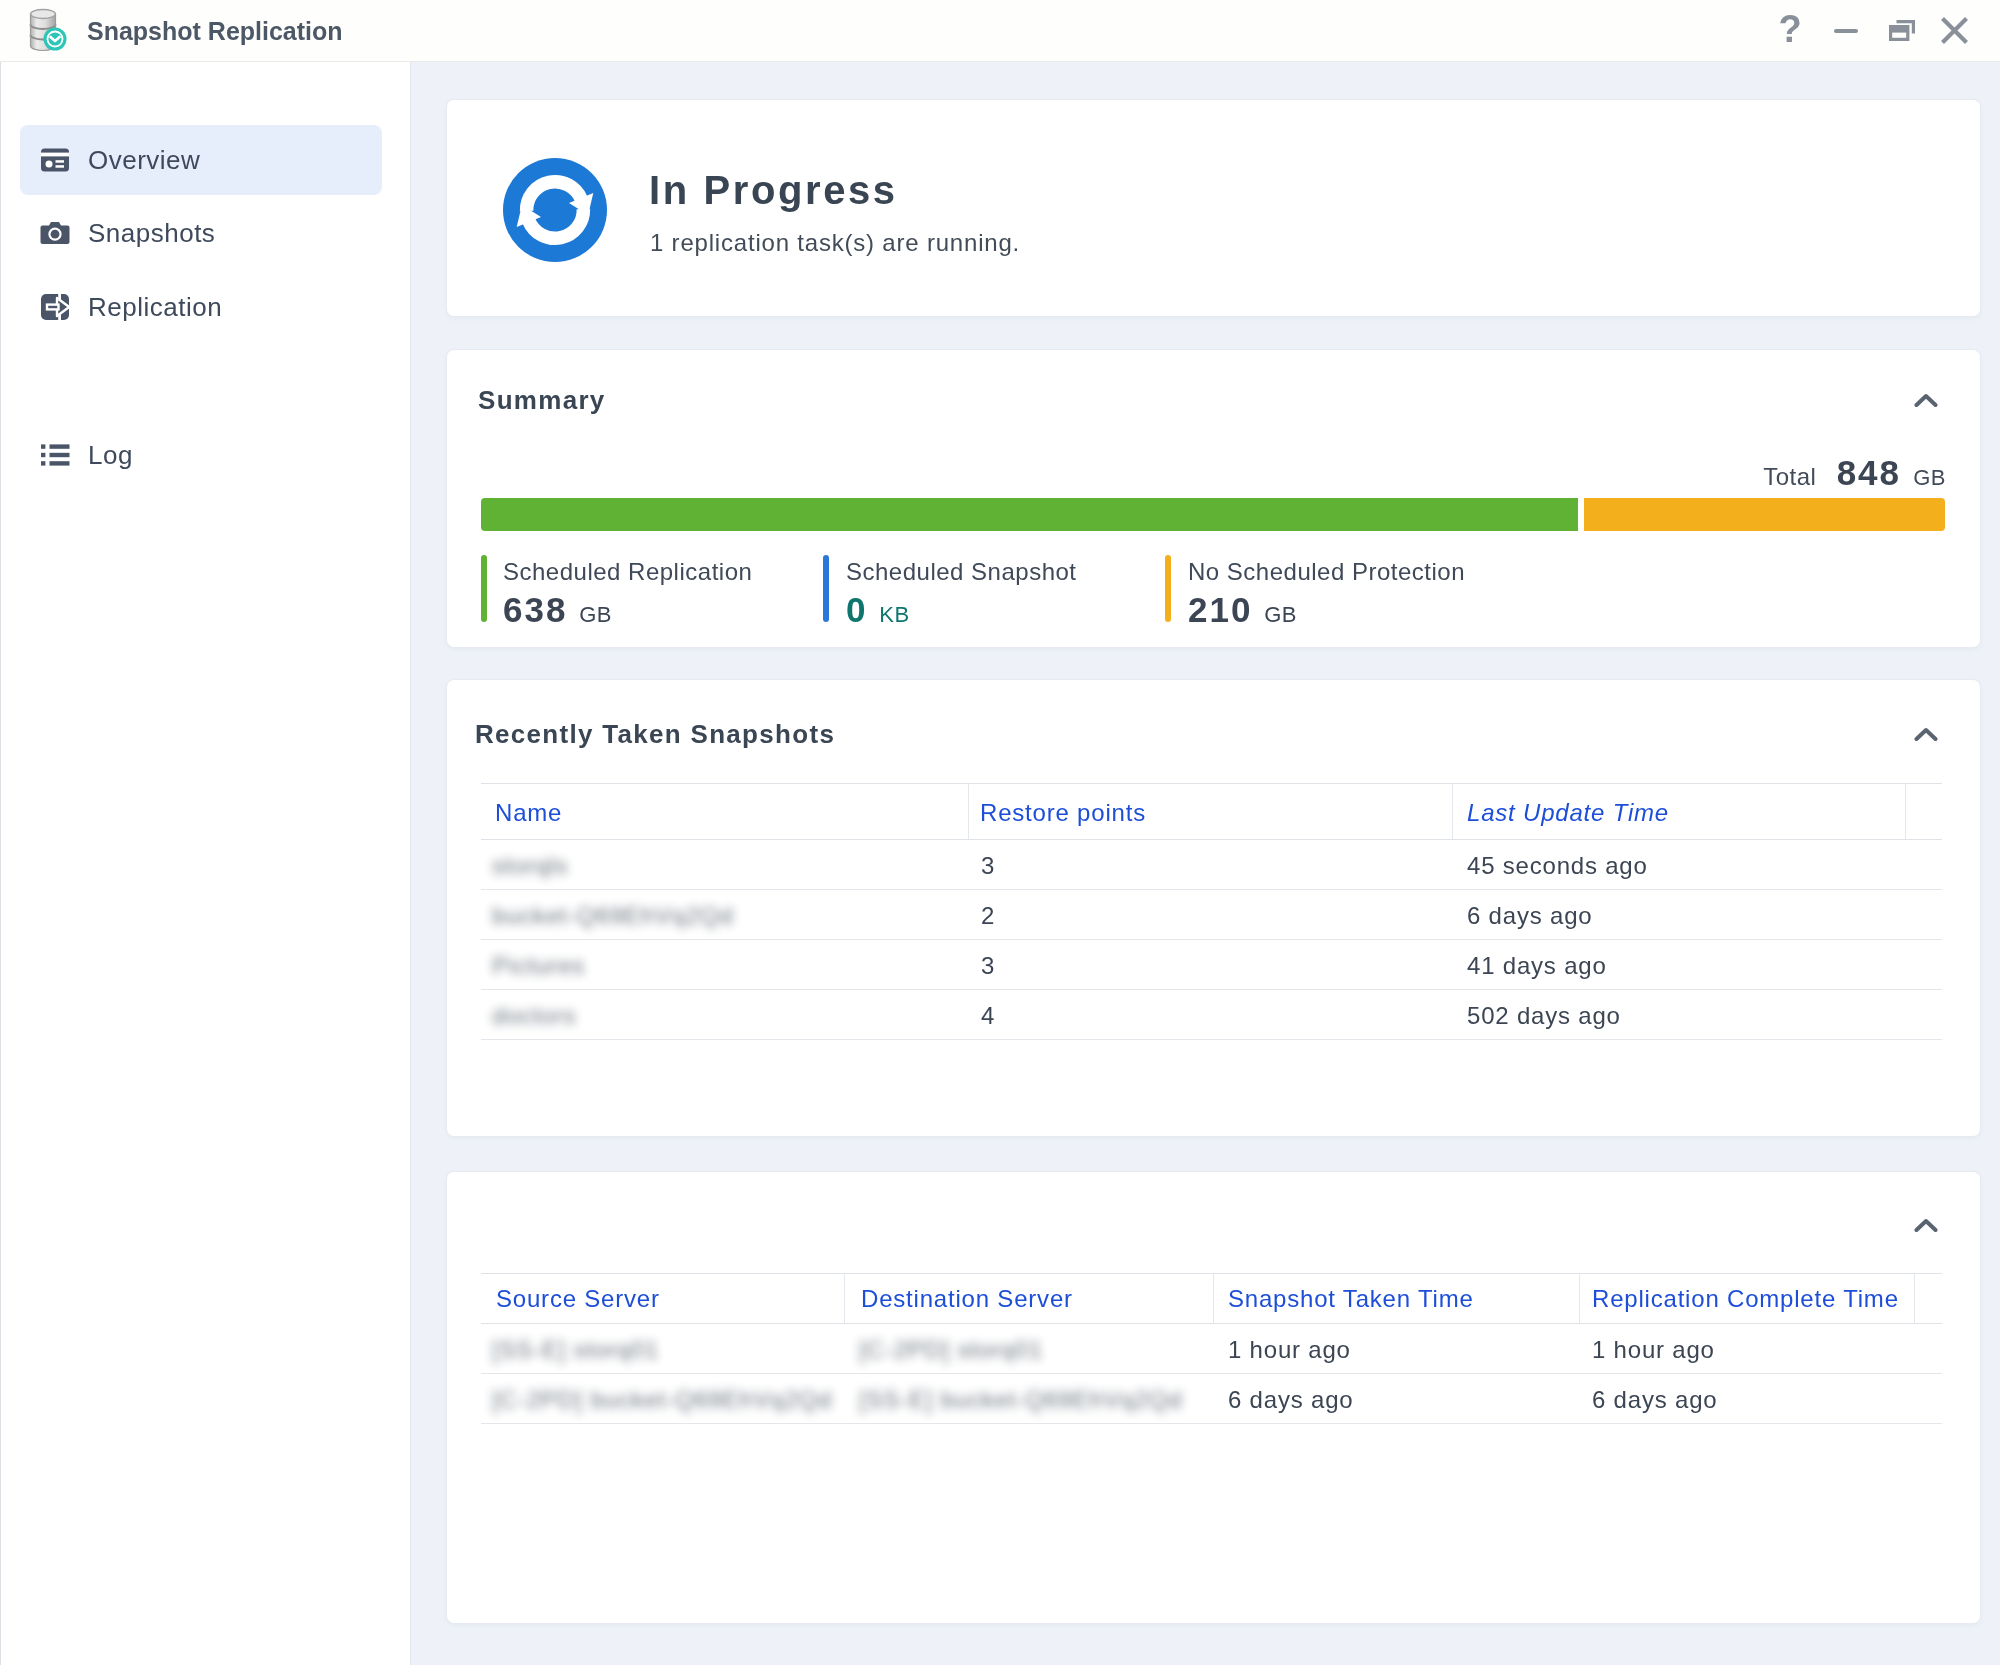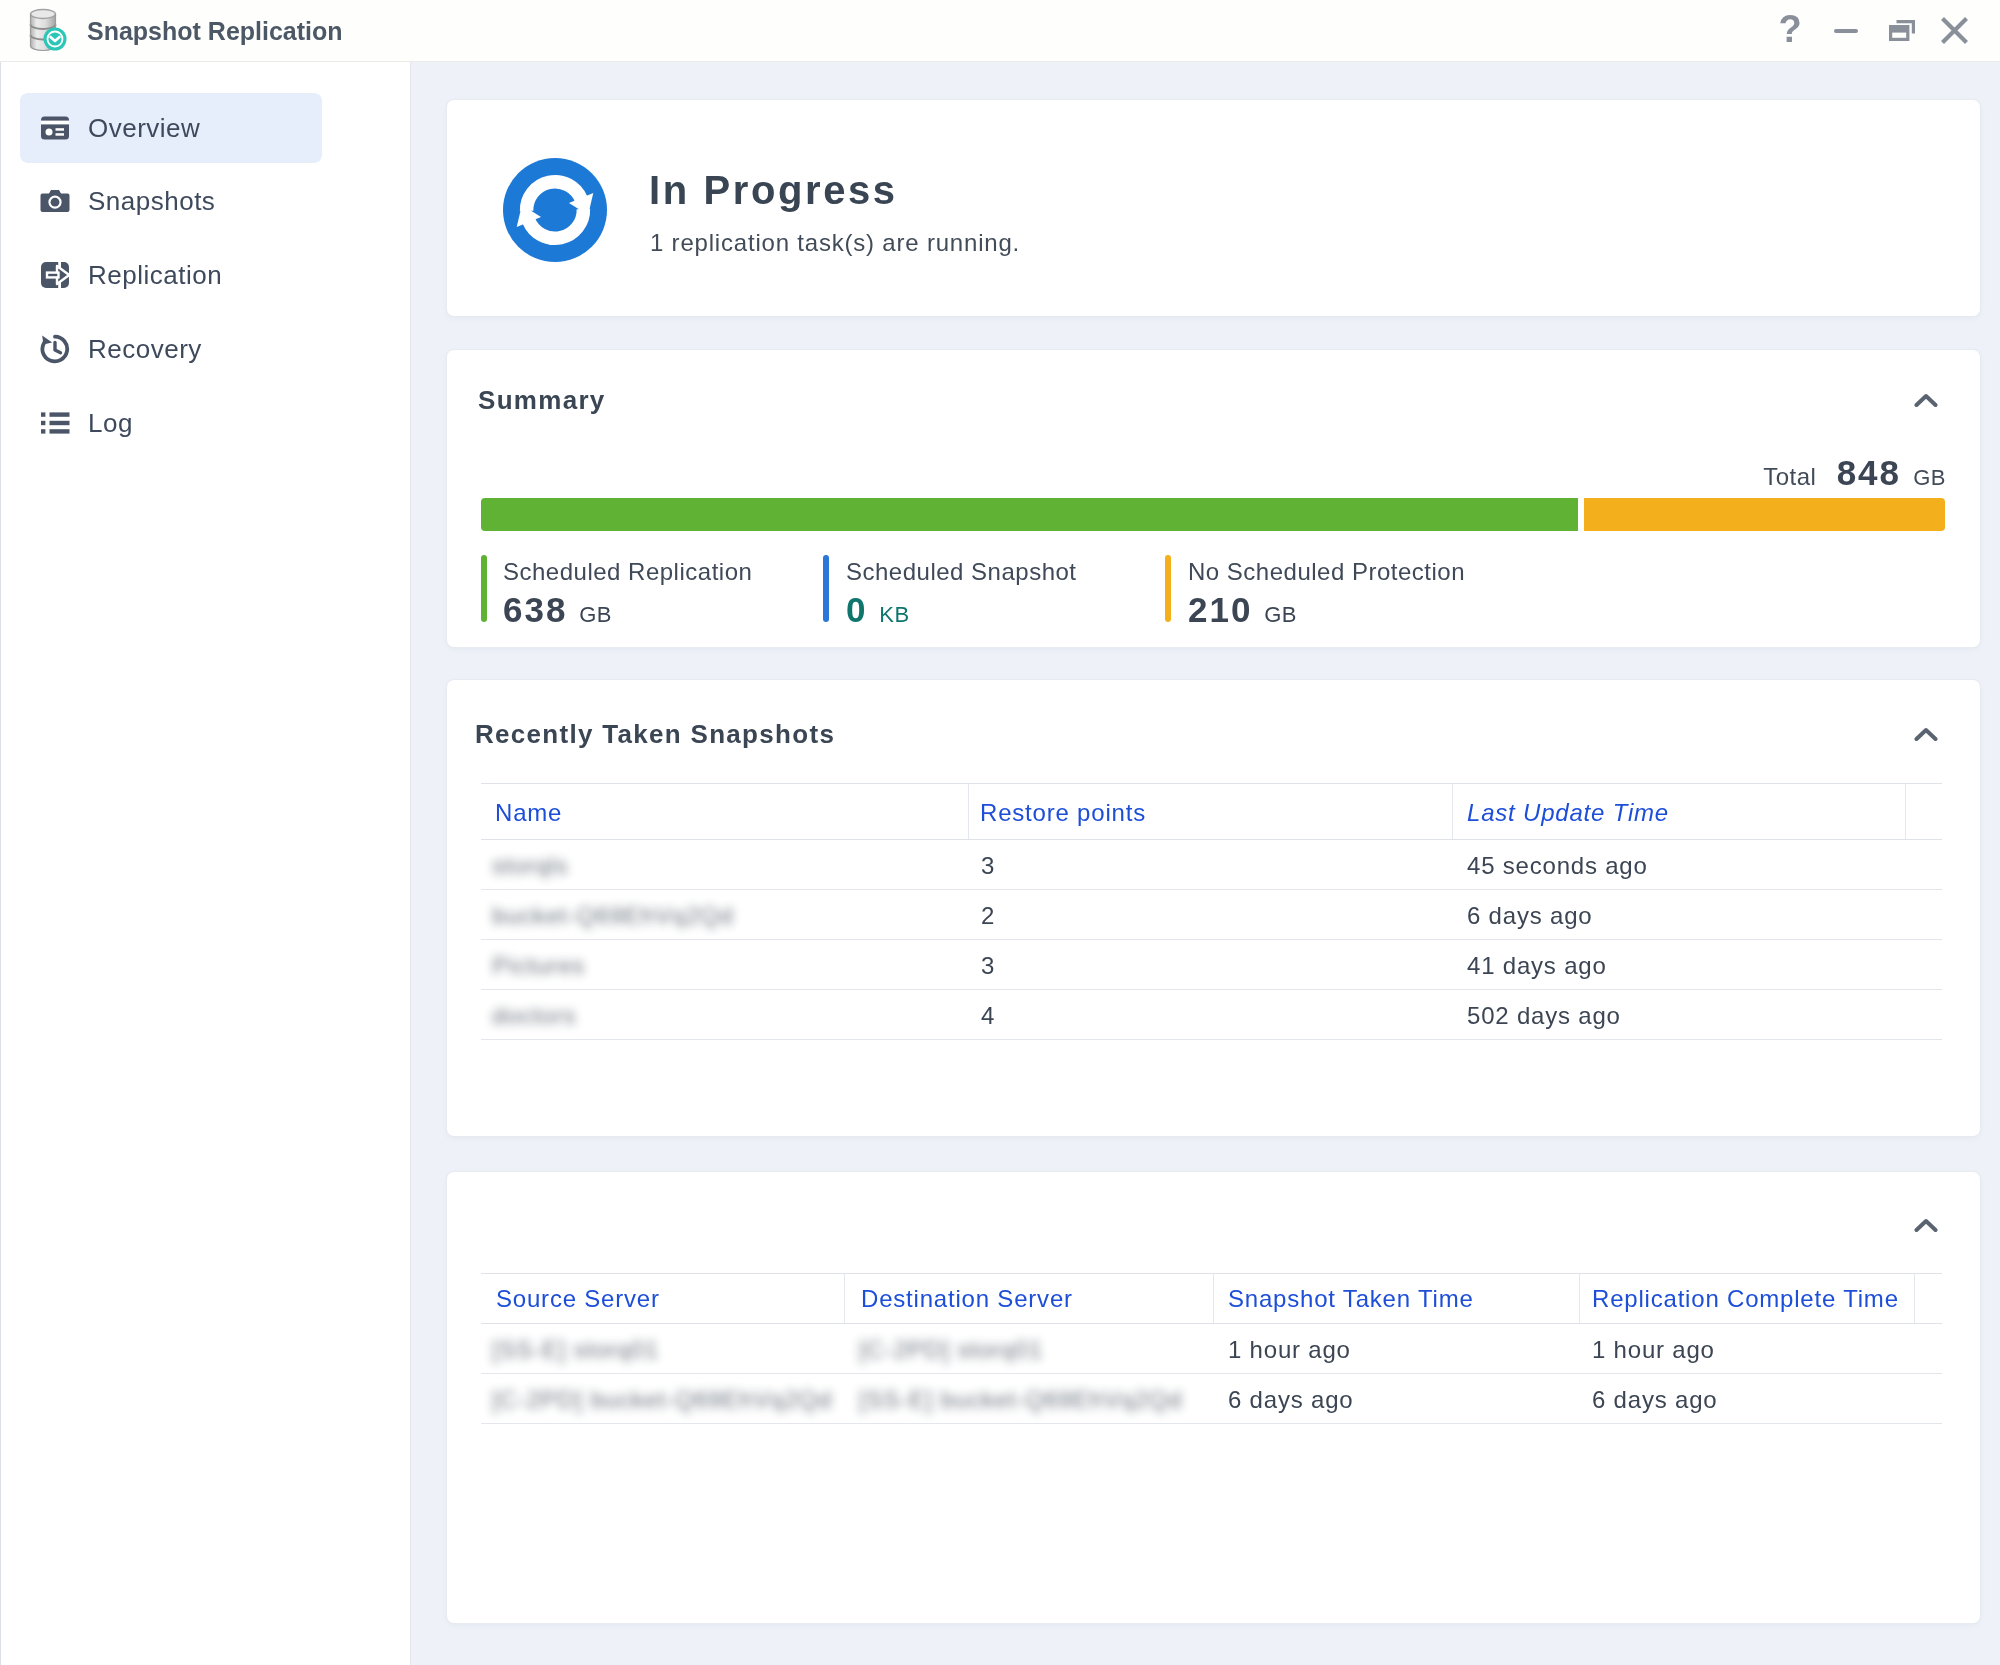--- a/index.html
+++ b/index.html
@@ -5,21 +5,21 @@
 * { margin:0; padding:0; box-sizing:border-box; }
 html,body { width:2000px; height:1665px; font-family:"Liberation Sans", sans-serif; background:#eef2f8; overflow:hidden; -webkit-font-smoothing:antialiased; }
 .abs { position:absolute; }
 
 
 #header { position:absolute; left:0; top:0; width:2000px; height:62px; background:#fefefd; border-bottom:1px solid #ebebe8; z-index:5; }
 #apptitle { position:absolute; left:87px; top:0; height:62px; line-height:62px; font-size:25px; font-weight:bold; color:#4d5866; }
 
 
 #sidebar { position:absolute; left:0; top:62px; width:411px; height:1603px; background:#ffffff; border-right:1px solid #e3e7ec; box-shadow:inset 1px 0 0 #dcdfe3; }
-.navitem { position:absolute; left:20px; width:302px; height:70px; border-radius:8px; }
+.navitem { position:absolute; left:20px; width:362px; height:70px; border-radius:8px;margin-top:32px; }
 .navitem.sel { background:#e6edfb; }
 .navlabel { position:absolute; left:68px; top:0; height:70px; line-height:70px; font-size:26px; color:#3e4a5c; letter-spacing:0.5px; }
 .navicon { position:absolute; left:20px; top:20px; width:30px; height:30px; }
 
 
 #main { position:absolute; left:412px; top:62px; width:1588px; height:1603px; background:#eef2f8; }
 .card { position:absolute; left:446px; background:#ffffff; border:1px solid #e7ebf1; border-radius:8px; box-shadow:0 2px 5px rgba(80,100,130,0.05); width:1535px; }
 .cardtitle { position:absolute; left:31px; font-size:26px; font-weight:bold; color:#3b4654; letter-spacing:1.3px; }
 .chev { position:absolute; }
 
@@ -92,28 +92,20 @@
     <div class="navlabel">Snapshots</div>
   </div>
   <div class="navitem" style="top:178px;">
     <svg class="navicon" viewBox="0 0 30 30">
       <rect x="1" y="2" width="28" height="26" rx="5" fill="#4a5568"></rect>
       <rect x="18.2" y="2" width="2.8" height="26" fill="#ffffff"></rect>
       <path d="M17,6 L29.2,15 L17,24 Z" fill="#4a5568" stroke="#ffffff" stroke-width="2.4" stroke-linejoin="round"></path>
       <rect x="7" y="12.6" width="11.5" height="4.8" fill="#4a5568" stroke="#ffffff" stroke-width="2.4"></rect>
     </svg>
     <div class="navlabel">Replication</div>
-  </div>
-  <div class="navitem" style="top:252px;">
-    <svg class="navicon" viewBox="0 0 30 30">
-      <path d="M 15,2.6 A 12.4,12.4 0 1 1 4.3,8.4" fill="none" stroke="#4a5568" stroke-width="3.8" stroke-linecap="round"></path>
-      <path d="M 2.2,1.4 L 3.4,10.4 L 12.2,8.6 Z" fill="#4a5568"></path>
-      <path d="M15,8.5 L15,16 L20.5,18.8" fill="none" stroke="#4a5568" stroke-width="3.4" stroke-linecap="round" stroke-linejoin="round"></path>
-    </svg>
-    <div class="navlabel">Recovery</div>
   </div>
   <div class="navitem" style="top:326px;">
     <svg class="navicon" viewBox="0 0 30 30">
       <rect x="1" y="4.4" width="4.4" height="4.4" fill="#4a5568"></rect>
       <rect x="9.5" y="4.4" width="20" height="4.4" fill="#4a5568"></rect>
       <rect x="1" y="12.8" width="4.4" height="4.4" fill="#4a5568"></rect>
       <rect x="9.5" y="12.8" width="20" height="4.4" fill="#4a5568"></rect>
       <rect x="1" y="21.2" width="4.4" height="4.4" fill="#4a5568"></rect>
       <rect x="9.5" y="21.2" width="20" height="4.4" fill="#4a5568"></rect>
     </svg>

